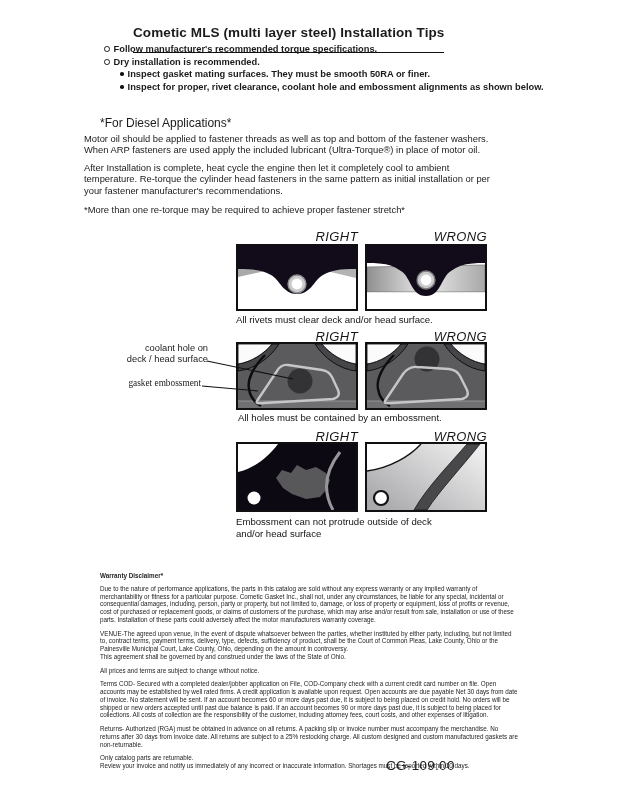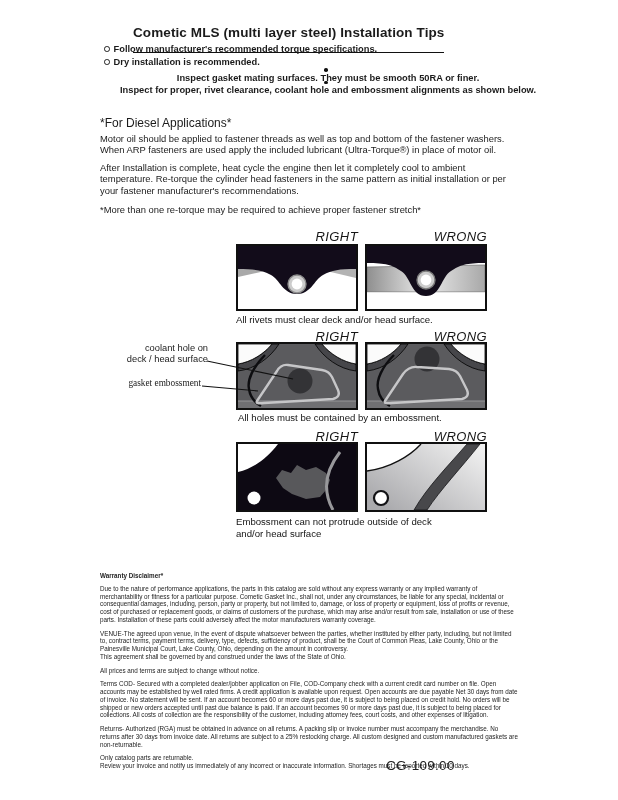--- a/index.html
+++ b/index.html
@@ -7,26 +7,26 @@
         font-family:"Liberation Sans", sans-serif;color:#1b1b1b;}
   .abs{position:absolute;}
   
   #title{left:113px;top:25px;font-size:13.5px;font-weight:bold;
          border-bottom:1.6px solid #111;padding-bottom:12px;letter-spacing:.1px;margin-left:20px;}
   
   #tips{left:104px;top:43px;font-size:9.3px;line-height:12.5px;white-space:nowrap;font-weight:bold;}
   .tiprow{display:flex;align-items:center;height:12.5px;}
   .cmark{width:3.6px;height:3.6px;border:1.1px solid #222;border-radius:50%;
          display:inline-block;margin-right:4px;flex:none;}
-  .sub{margin-left:16px;flex-direction:column;}
+  .sub{margin-left:16px;}
   .dmark{width:3.6px;height:3.6px;background:#111;border-radius:50%;
          display:inline-block;margin-right:4px;flex:none;}
   
   #diesel-head{left:100px;top:116px;font-size:12px;font-weight:normal;}
-  .para{left:100px;width:410px;font-size:9.4px;line-height:11.4px;}
+  .para{left:84px;width:410px;font-size:9.4px;line-height:11.4px;}
   #diesel-p1{top:133px;}
   #diesel-p2{top:162px;}
   #diesel-p3{top:204px;white-space:nowrap;}
   
   .dlabel{width:122px;text-align:right;font-size:13px;letter-spacing:.4px;color:#161616;font-style:italic;}
   .dbox{width:122px;box-sizing:border-box;border:2px solid #101010;background:#fff;}
   .dbox svg{display:block;}
   .caption{font-size:9.6px;color:#141414;}
   .col-r{left:236px;} .col-w{left:365px;}
   

